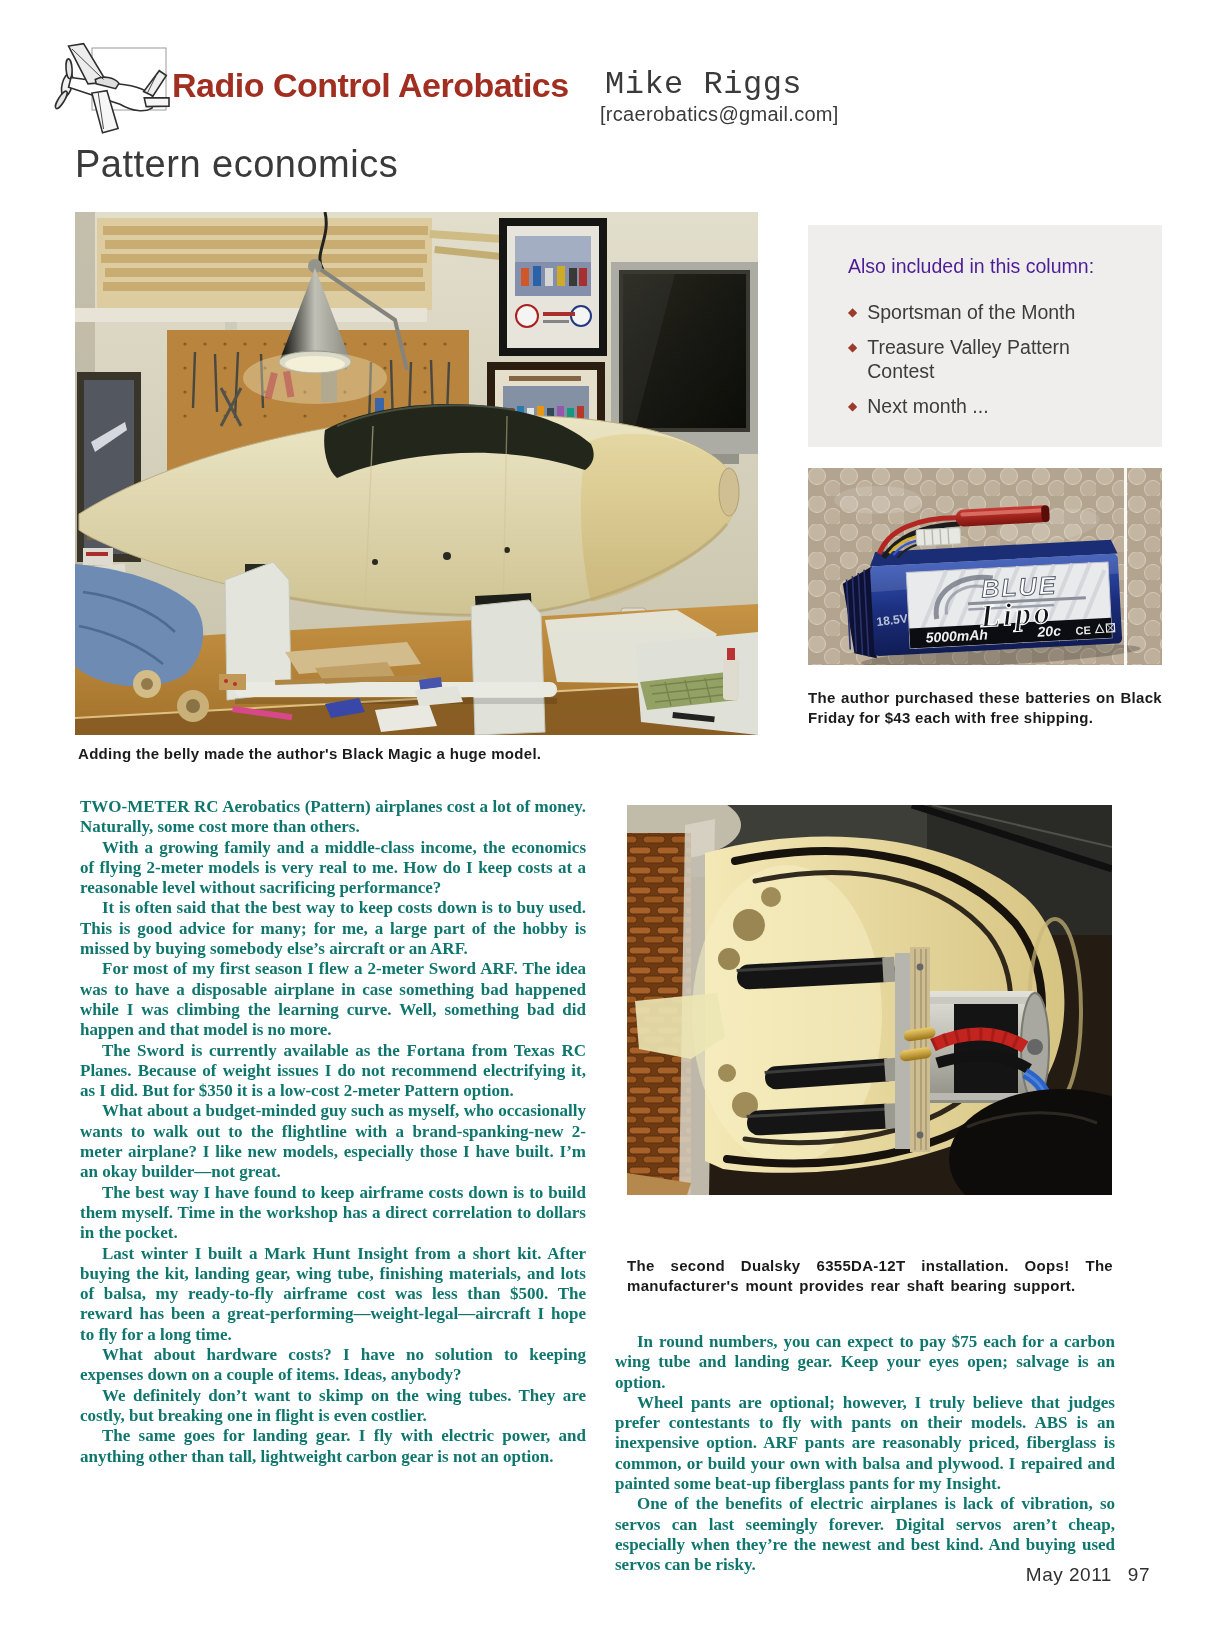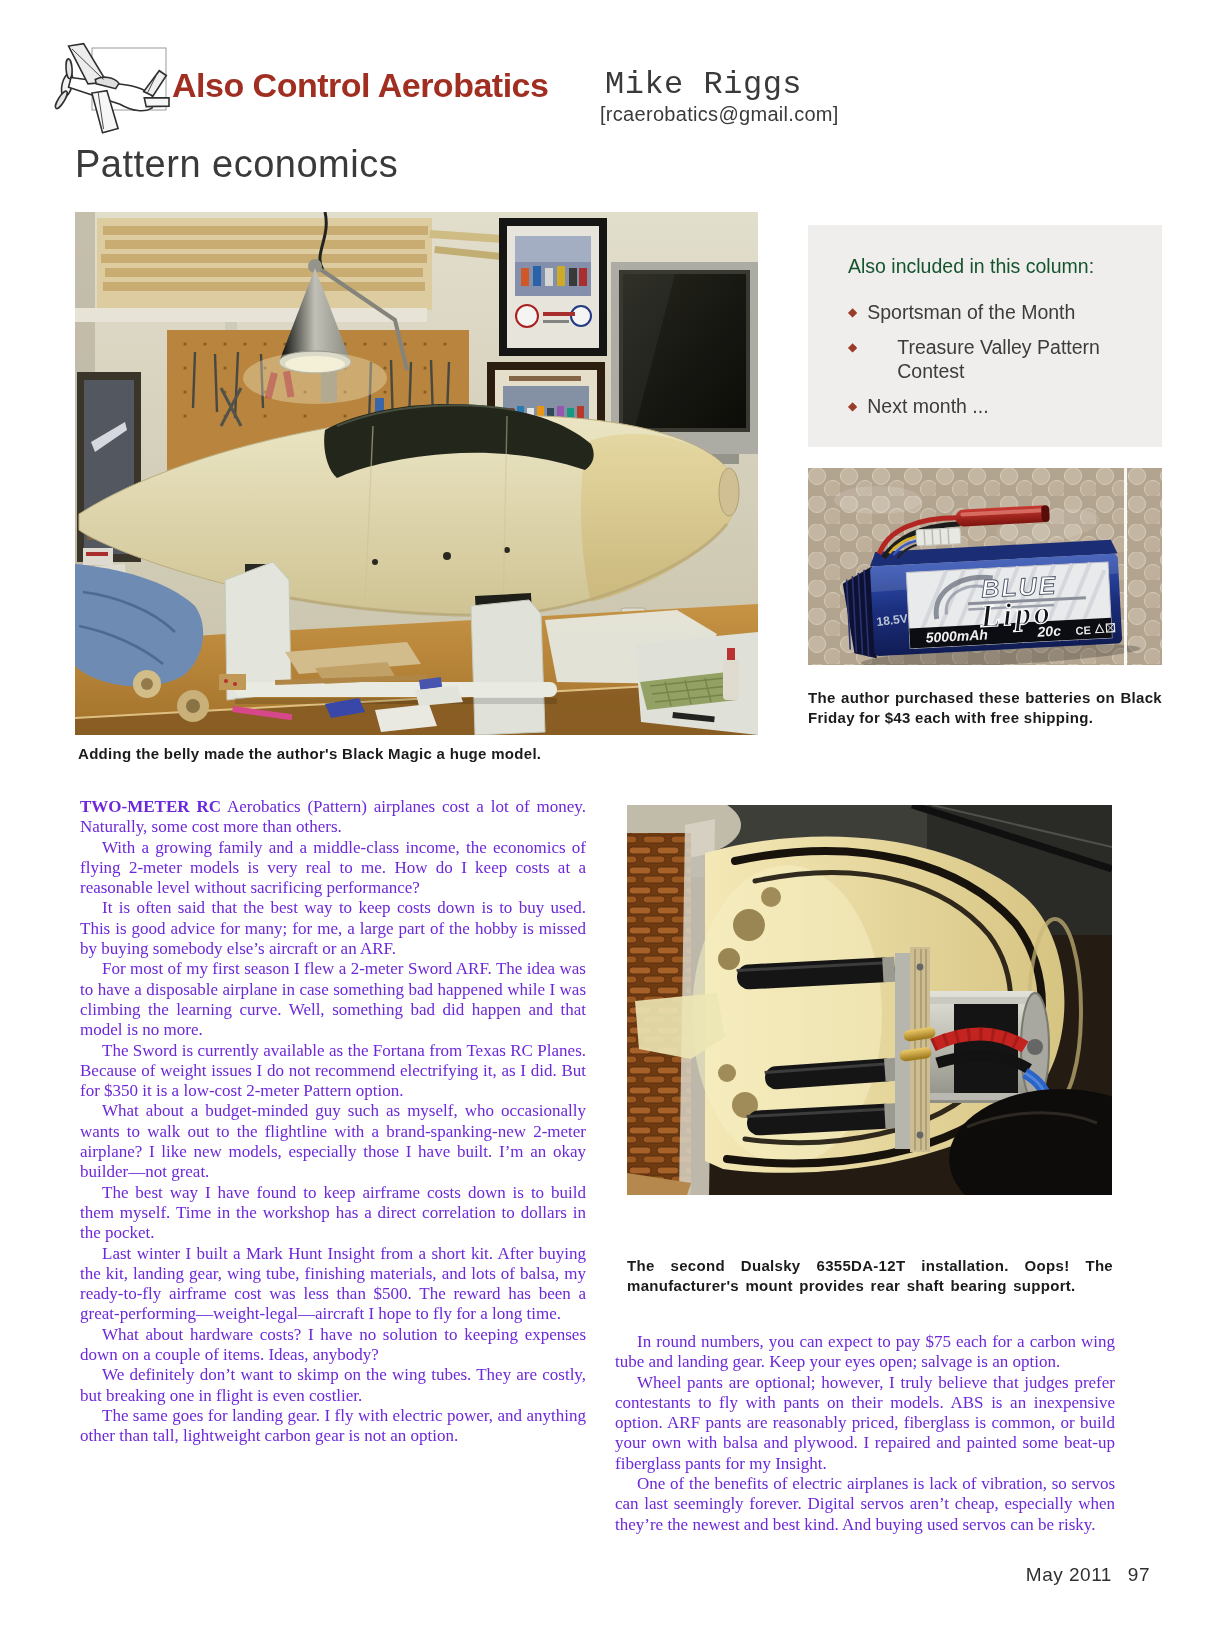--- a/index.html
+++ b/index.html
@@ -5,28 +5,28 @@
   html,body{margin:0;padding:0;background:#ffffff;}
   .page{position:relative;width:1215px;height:1635px;background:#fff;overflow:hidden;
         font-family:"Liberation Sans",sans-serif;color:#222;}
   .abs{position:absolute;}
   .col-title{font-size:34px;font-weight:bold;color:#a02f22;letter-spacing:-0.5px;}
   .author{font-size:32px;font-weight:300;color:#3a3a3a;letter-spacing:0.5px;}
   .email{font-size:20px;font-weight:300;color:#3a3a3a;letter-spacing:0.3px;}
   .article-title{font-size:38px;font-weight:300;color:#3a3a3a;letter-spacing:0.5px;}
   .photo{overflow:hidden;background:#ccc;}
   .graybox{background:#f0eeec;}
-  .box-title{font-size:19.5px;color:#14532d;}
+  .box-title{font-size:19.5px;color:#4c1d95;}
   .bullet-item{display:flex;margin-bottom:11px;font-size:19.5px;color:#3c3c3c;line-height:24px;}
   .bullet-item .diamond{color:#9b3c2b;font-size:12px;line-height:24px;margin-right:10px;flex:0 0 auto;}
   .caption{font-family:"Liberation Sans",sans-serif;font-weight:bold;font-size:15px;
            color:#1b1b1b;line-height:20px;letter-spacing:0.3px;}
   .just{text-align:justify;}
   .bodycol{font-family:"Liberation Serif",serif;font-size:17px;line-height:20.3px;
-           color:#6d28d9;text-align:justify;}
+           color:#0f766e;text-align:justify;font-weight:bold;}
   .bodycol p{margin:0;text-indent:22px;}
   .bodycol p.lead{text-indent:0;}
   .footer{font-size:19px;font-weight:300;color:#2f2f2f;letter-spacing:0.5px;}
   svg{display:block;}
 </style>
 </head>
 <body>
 
 <div class="page">
 
@@ -40,21 +40,21 @@
         <path d="M16,48 L70,42 C88,40 100,44 102,50 L102,58 C96,64 84,66 70,62 L16,58 Z"></path>
         <path d="M34,50 L6,18 L20,12 L52,44 Z" fill="#ededed"></path>
         <path d="M40,58 L60,94 L74,86 L54,52 Z" fill="#f6f6f6"></path>
         <path d="M90,44 L100,20 L108,23 L100,46 Z" fill="#efefef"></path>
         <path d="M92,50 L116,44 L118,52 L96,58 Z" fill="#f6f6f6"></path>
         <path d="M40,44 C46,38 58,37 64,42 L62,48 L42,48 Z" fill="#dedede"></path>
         <path d="M10,20 L48,42 M60,90 L46,56 M98,26 L94,44" fill="none" stroke-width="0.8"></path>
       </g>
     </svg>
   </div>
-  <div class="abs col-title" style="left:172px;top:66px;">Also Control Aerobatics</div>
+  <div class="abs col-title" style="left:172px;top:66px;">Radio Control Aerobatics</div>
   <div class="abs author" style="left:605px;top:66px;font-family:Liberation Mono, monospace;">Mike Riggs</div>
   <div class="abs email" style="left:600px;top:103px;">[rcaerobatics@gmail.com]</div>
   <div class="abs article-title" style="left:75px;top:143px;">Pattern economics</div>
 
   <div class="abs photo" style="left:75px;top:212px;width:683px;height:523px;">
     <svg width="683" height="523" viewBox="0 0 683 523">
       <defs>
         <linearGradient id="wallG" x1="0" y1="0" x2="0" y2="1">
           <stop offset="0" stop-color="#ece8d6"></stop>
             <stop offset="1" stop-color="#d0cab2"></stop>
@@ -281,21 +281,21 @@
 
   <div class="abs graybox" style="left:808px;top:225px;width:354px;height:222px;">
     <div style="padding:30px 30px 0 40px;">
       <div class="box-title" style="margin-bottom:22px;">Also included in this column:</div>
       <div class="bullet-item">
         <span class="diamond">◆</span>
         <span style="max-width:250px;">Sportsman of the Month</span>
       </div>
       <div class="bullet-item">
         <span class="diamond">◆</span>
-        <span style="max-width:250px;margin-left:30px;">Treasure Valley Pattern Contest</span>
+        <span style="max-width:250px;">Treasure Valley Pattern Contest</span>
       </div>
       <div class="bullet-item">
         <span class="diamond">◆</span>
         <span style="max-width:250px;">Next month ...</span>
       </div>
     </div>
   </div>
 
   <div class="abs photo" style="left:808px;top:468px;width:354px;height:197px;">
     <svg width="354" height="197" viewBox="0 0 354 197">

